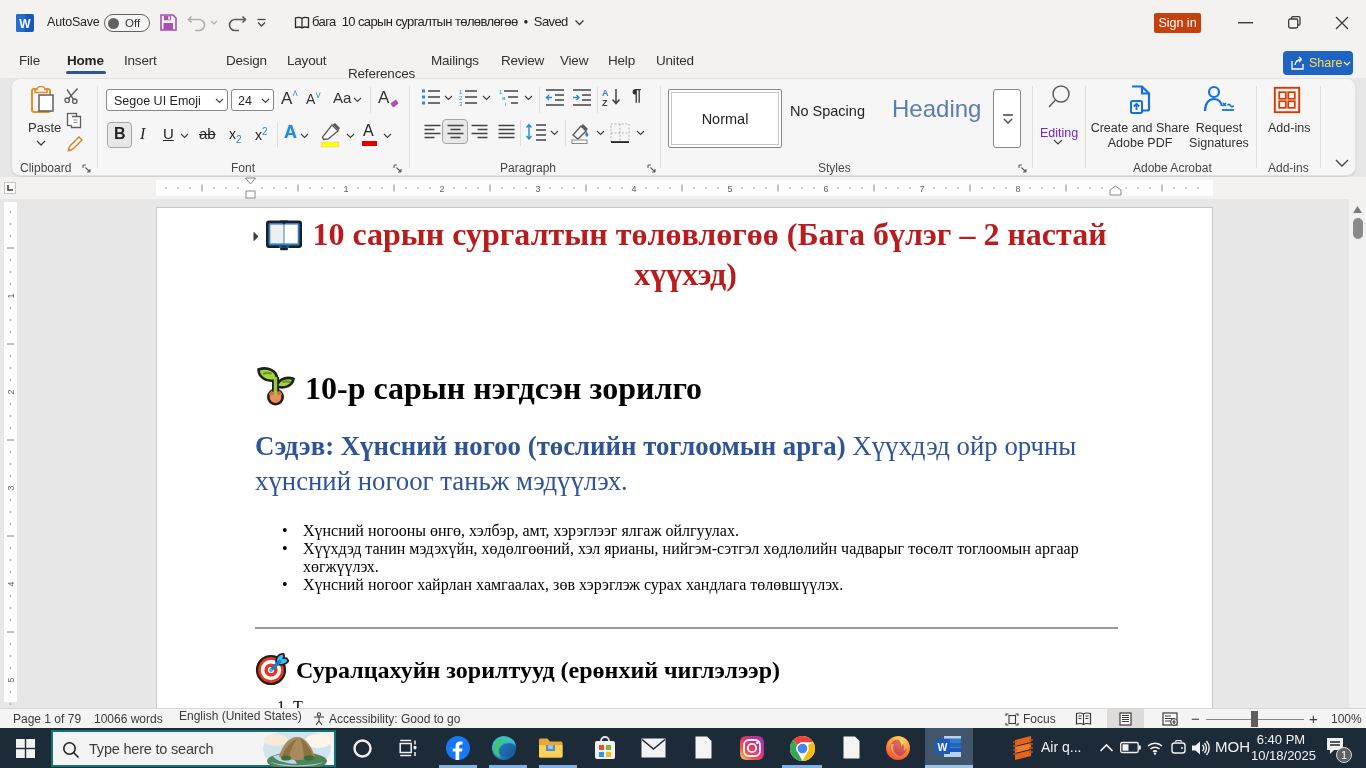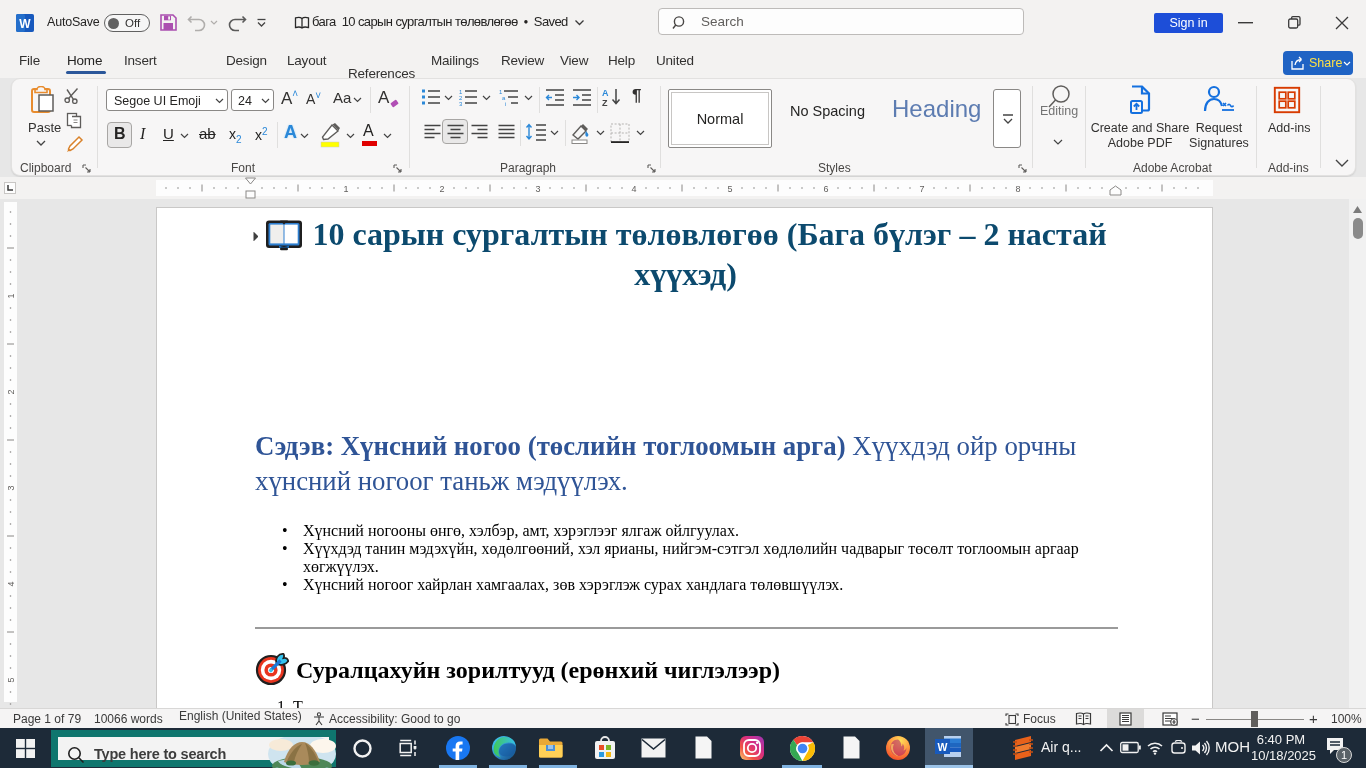--- a/index.html
+++ b/index.html
@@ -56,42 +56,35 @@
   </svg>
   <svg class="abs" style="left:294px;top:16px" width="16" height="14" viewBox="0 0 16 14">
     <path d="M8 2.5 C6.5 1.2 4 1.2 1.5 1.9 V11.5 C4 10.8 6.5 10.8 8 12 C9.5 10.8 12 10.8 14.5 11.5 V1.9 C12 1.2 9.5 1.2 8 2.5 Z" fill="none" stroke="#2a2a2a" stroke-width="1.3"></path>
     <path d="M8 2.5 V12" stroke="#2a2a2a" stroke-width="1.3"></path>
   </svg>
   <div class="abs" style="left:312px;top:14px;font-size:13px;letter-spacing:-0.6px;color:#252423;">бага&nbsp; 10 сарын сургалтын төлөвлөгөө&nbsp; <span style="font-size:8px;vertical-align:2px;">●</span>&nbsp; Saved</div>
   <svg class="abs" style="left:574px;top:19px" width="11" height="8" viewBox="0 0 11 8">
       <path d="M1.5 1.5 l4 4 l4-4" stroke="#3a3a3a" stroke-width="1.3" fill="none"></path>
     </svg>
 
-  <div class="abs" style="left:658px;top:8px;width:366px;height:27px;background:#fdfdfd;border:1px solid #bdbbb9;border-radius:4px;">
-    <svg class="abs" style="left:13px;top:5.5px" width="16" height="16" viewBox="0 0 16 16">
-      <circle cx="7" cy="6.5" r="4.6" fill="none" stroke="#484644" stroke-width="1.4"></circle>
-      <path d="M3.7 10 L1 13.5" stroke="#484644" stroke-width="1.4"></path>
-    </svg>
-    <div class="abs" style="left:42px;top:5px;font-size:13.5px;color:#605e5c;">Search</div>
-  </div>
-  <div class="abs" style="left:1154px;top:13px;width:69px;height:20px;background:#1d4ed8;border-radius:2px;color:#fff;font-size:12.5px;text-align:center;line-height:20px;">Sign in</div>
+  <div class="abs" style="left:1154px;top:13px;width:47px;height:20px;background:#c2410c;border-radius:2px;color:#fff;font-size:12.5px;text-align:center;line-height:20px;">Sign in</div>
   <svg class="abs" style="left:1238px;top:22px" width="15" height="2" viewBox="0 0 15 2">
       <rect width="15" height="1.4" fill="#3a3a3a"></rect>
     </svg>
   <svg class="abs" style="left:1288px;top:16px" width="13" height="13" viewBox="0 0 13 13">
     <rect x="0.7" y="3" width="9" height="9" rx="1.5" fill="none" stroke="#3a3a3a" stroke-width="1.3"></rect>
     <path d="M3.6 3 V1.9 a1.2 1.2 0 0 1 1.2-1.2 h6 a1.2 1.2 0 0 1 1.2 1.2 v6 a1.2 1.2 0 0 1-1.2 1.2 H9.7" fill="none" stroke="#3a3a3a" stroke-width="1.3"></path>
   </svg>
   <svg class="abs" style="left:1335px;top:16px" width="14" height="14" viewBox="0 0 14 14">
     <path d="M1 1 L13 13 M13 1 L1 13" stroke="#3a3a3a" stroke-width="1.3"></path>
   </svg>
 </div>
 <div id="tabs">
   <div class="tab" style="left:19px;">File</div>
-  <div class="tab" style="left:67px;font-weight:normal;color:#252423;">Home</div>
+  <div class="tab" style="left:67px;font-weight:bold;color:#252423;">Home</div>
   <div class="abs" style="left:66px;top:27px;width:40px;height:3px;background:#2b579a;border-radius:2px;"></div>
   <div class="tab" style="left:124px;">Insert</div>
   <div class="tab" style="left:177px;margin-top:28px;">Draw</div>
   <div class="tab" style="left:226px;">Design</div>
   <div class="tab" style="left:287px;">Layout</div>
   <div class="tab" style="left:348px;margin-top:13px;">References</div>
   <div class="tab" style="left:431px;">Mailings</div>
   <div class="tab" style="left:501px;">Review</div>
   <div class="tab" style="left:560px;">View</div>
   <div class="tab" style="left:608px;">Help</div>
@@ -277,42 +270,42 @@
   </svg>
   <svg class="abs" style="left:636px;top:52px" width="9" height="7" viewBox="0 0 9 7">
       <path d="M1 1 l3.5 3.5 L8 1" stroke="#444" stroke-width="1.2" fill="none"></path>
     </svg>
   <div class="rlabel" style="left:500px;">Paragraph</div>
   <svg class="launcher" style="left:647px;" viewBox="0 0 10 10">
       <path d="M1 1 v3 M1 1 h3 M3.5 3.5 L8 8 M8 8 v-3 M8 8 h-3" stroke="#5f5d5b" stroke-width="1.1" fill="none"></path>
     </svg>
   <div class="rdiv" style="left:660px;"></div>
 
-  <div class="abs" style="left:668px;top:11px;width:104px;height:59px;background:#fff;border:1px solid #8a8886;border-radius:2px;">
+  <div class="abs" style="left:668px;top:11px;width:114px;height:59px;background:#fff;border:1px solid #8a8886;border-radius:2px;">
     <div style="position:absolute;left:2px;top:2px;right:2px;bottom:2px;border:1px solid #c8c6c4;"></div>
     <div class="abs" style="left:0;right:0;top:21px;text-align:center;font-size:14.5px;color:#252423;">Normal</div>
   </div>
   <div class="abs" style="left:790px;top:25px;font-size:14.5px;color:#252423;">No Spacing</div>
   <div class="abs" style="left:892px;top:17px;font-size:24px;color:#5d7cb1;">Heading</div>
   <div class="abs" style="left:993px;top:11px;width:28px;height:59px;background:#fff;border:1px solid #8a8886;border-radius:3px;">
     <svg class="abs" style="left:7.5px;top:23px" width="12" height="12" viewBox="0 0 12 12">
         <path d="M1 2 h10 M2 6 L6 10 L10 6" stroke="#444" stroke-width="1.3" fill="none"></path>
       </svg>
   </div>
   <div class="rlabel" style="left:818px;">Styles</div>
   <svg class="launcher" style="left:1018px;" viewBox="0 0 10 10">
       <path d="M1 1 v3 M1 1 h3 M3.5 3.5 L8 8 M8 8 v-3 M8 8 h-3" stroke="#5f5d5b" stroke-width="1.1" fill="none"></path>
     </svg>
   <div class="rdiv" style="left:1032px;"></div>
 
   <svg class="abs" style="left:1046px;top:6px" width="26" height="26" viewBox="0 0 26 26">
     <circle cx="15" cy="10" r="8" fill="none" stroke="#5f5d5b" stroke-width="1.5"></circle>
     <path d="M9.5 16 L3 23" stroke="#5f5d5b" stroke-width="1.5"></path>
   </svg>
-  <div class="abs" style="left:1040px;top:26px;font-size:12.5px;color:#737373;">Editing</div>
+  <div class="abs" style="left:1040px;top:48px;font-size:12.5px;color:#6d28d9;">Editing</div>
   <svg class="abs" style="left:1053px;top:61px" width="10" height="7" viewBox="0 0 10 7">
       <path d="M1 1 l4 4 l4-4" stroke="#444" stroke-width="1.2" fill="none"></path>
     </svg>
   <div class="rdiv" style="left:1085px;"></div>
 
   <svg class="abs" style="left:1128px;top:7px" width="28" height="30" viewBox="0 0 28 30">
     <path d="M4 1.5 h10 l7 7 V24 a1.5 1.5 0 0 1-1.5 1.5 H14" fill="none" stroke="#1470df" stroke-width="2.2"></path>
     <path d="M14 1.5 V8.5 H21" fill="none" stroke="#1470df" stroke-width="2.2"></path>
     <rect x="3" y="16" width="11" height="12" rx="1.5" fill="none" stroke="#1470df" stroke-width="2"></rect>
     <path d="M8.5 25 V19 M5.8 21.5 L8.5 18.8 L11.2 21.5" fill="none" stroke="#1470df" stroke-width="1.8"></path>
@@ -488,30 +481,41 @@
       <circle cx="10.5" cy="457" r="0.8" fill="#8a8886"></circle>
       <circle cx="10.5" cy="469" r="0.8" fill="#8a8886"></circle>
       <text x="10.5" y="484" font-size="9" fill="#605e5c" text-anchor="middle" font-family="Liberation Sans" transform="rotate(-90 10.5 481)">5</text>
       <circle cx="10.5" cy="493" r="0.8" fill="#8a8886"></circle>
       <circle cx="10.5" cy="505" r="0.8" fill="#8a8886"></circle>
     </svg>
   <div id="page">
     <svg class="abs" style="left:92px;top:24px" width="9" height="9" viewBox="0 0 9 9">
         <path d="M8 1 L8 8 L1 8 Z" fill="#404040" transform="rotate(-45 4.5 4.5)"></path>
       </svg>
-    <div class="serif abs" style="left:96px;top:6px;width:865px;text-align:center;font-size:32px;font-weight:bold;color:#0c4a6e;line-height:40px;">
+    <div class="serif abs" style="left:96px;top:6px;width:865px;text-align:center;font-size:32px;font-weight:bold;color:#b91c1c;line-height:40px;">
       <svg style="vertical-align:-6px;margin-right:8px" width="40" height="31" viewBox="0 0 40 31">
         <rect x="2" y="0.5" width="36" height="27.5" rx="3" fill="#1f1f1f"></rect>
         <rect x="4.5" y="3" width="31" height="22.6" rx="1.5" fill="#2e7fd0"></rect>
         <rect x="6.3" y="4.6" width="13.2" height="18.8" fill="#f0efed"></rect>
         <rect x="20.5" y="4.6" width="13.2" height="18.8" fill="#ffffff"></rect>
         <path d="M16 0.5 L20 4.4 L24 0.5 Z" fill="#1f1f1f"></path>
         <path d="M15 25.6 q5 2.6 10 0 v1.8 q-5 2.4 -10 0 z" fill="#156bbf"></path>
         <rect x="16" y="27.6" width="8" height="2.6" rx="1.3" fill="#1f1f1f"></rect>
       </svg>10 сарын сургалтын төлөвлөгөө (Бага бүлэг – 2 настай хүүхэд)</div>
+    <div class="serif abs" style="left:98px;top:158px;font-size:32px;font-weight:bold;color:#000;line-height:44px;">
+      <svg style="vertical-align:-7px;margin-right:10px" width="40" height="40" viewBox="0 0 40 40">
+        <circle cx="20.5" cy="31" r="7.2" fill="#f08a5a" stroke="#1f1f1f" stroke-width="2.6"></circle>
+        <path d="M13.6 29 a7.2 7.2 0 0 1 13.8 0 z" fill="#e0693a"></path>
+        <path d="M20.5 25.5 V11" stroke="#1f1f1f" stroke-width="7"></path>
+        <path d="M22 13.5 C22.5 4 12 0.5 3.5 3.5 C3.5 10.5 10.5 16 19 14.5 Z" fill="#a6d23c" stroke="#1f1f1f" stroke-width="2.6"></path>
+        <path d="M22 19.5 C24 12.5 32 10.5 38.5 12.8 C37.5 19.5 30 22.8 23 20.8 Z" fill="#a6d23c" stroke="#1f1f1f" stroke-width="2.6"></path>
+        <path d="M20.5 30.5 V11" stroke="#97c93d" stroke-width="3.4"></path>
+        <path d="M8 7.8 C11 6.6 14 6.6 16.5 7.6" stroke="#619c28" stroke-width="2.4" fill="none"></path>
+        <path d="M27.5 16.2 C30 15.2 33 15.2 35.2 16.2" stroke="#619c28" stroke-width="2.4" fill="none"></path>
+      </svg>10-р сарын нэгдсэн зорилго</div>
     <div class="serif abs" style="left:98px;top:221px;width:836px;font-size:26.8px;color:#2f5496;line-height:35px;"><b>Сэдэв: Хүнсний ногоо (төслийн тоглоомын арга)</b> Хүүхдэд ойр орчны хүнсний ногоог таньж мэдүүлэх.</div>
     <div class="serif abs" style="left:146px;top:314px;width:800px;font-size:16px;color:#000;line-height:18px;">
       <div style="position:relative;"><span style="position:absolute;left:-21px;">•</span>Хүнсний ногооны өнгө, хэлбэр, амт, хэрэглээг ялгаж ойлгуулах.</div>
       <div style="position:relative;"><span style="position:absolute;left:-21px;">•</span>Хүүхдэд танин мэдэхүйн, хөдөлгөөний, хэл ярианы, нийгэм-сэтгэл хөдлөлийн чадварыг төсөлт тоглоомын аргаар хөгжүүлэх.</div>
       <div style="position:relative;"><span style="position:absolute;left:-21px;">•</span>Хүнсний ногоог хайрлан хамгаалах, зөв хэрэглэж сурах хандлага төлөвшүүлэх.</div>
     </div>
     <div class="abs" style="left:98px;top:419px;width:863px;height:1.5px;background:#9a9a9a;"></div>
     <div class="serif abs" style="left:98px;top:444px;font-size:24px;font-weight:bold;color:#000;line-height:30px;">
       <svg style="vertical-align:-8px;margin-right:7px" width="34" height="34" viewBox="0 0 34 34">
         <circle cx="16" cy="18" r="14" fill="#e8351f" stroke="#1f1f1f" stroke-width="2.2"></circle>
@@ -566,21 +570,21 @@
   <div class="abs" style="left:1331px;top:3px;">100%</div>
 </div>
 <div id="taskbar">
   <svg class="abs" style="left:16px;top:11px" width="19" height="19" viewBox="0 0 19 19">
     <rect x="0" y="0" width="8.8" height="8.8" fill="#f2f2f2"></rect>
     <rect x="10.2" y="0" width="8.8" height="8.8" fill="#f2f2f2"></rect>
     <rect x="0" y="10.2" width="8.8" height="8.8" fill="#f2f2f2"></rect>
     <rect x="10.2" y="10.2" width="8.8" height="8.8" fill="#f2f2f2"></rect>
   </svg>
 
-  <div class="abs" style="left:51px;top:2px;width:285px;height:37px;background:#f3f3f3;border:7px solid #0f766e;font-weight:bold;">
+  <div class="abs" style="left:51px;top:2px;width:285px;height:37px;background:#f3f3f3;border:2px solid #0f766e;">
     <svg class="abs" style="left:9px;top:9px" width="18" height="18" viewBox="0 0 18 18">
       <circle cx="7.5" cy="7.5" r="5.7" fill="none" stroke="#1f1f1f" stroke-width="1.6"></circle>
       <path d="M11.8 11.8 L16.5 16.5" stroke="#1f1f1f" stroke-width="1.6"></path>
     </svg>
     <div class="abs" style="left:36px;top:9px;font-size:14.5px;letter-spacing:-0.2px;color:#3c3c3c;">Type here to search</div>
     <svg class="abs" style="left:209px;top:0px" width="70" height="35" viewBox="0 0 70 35">
       <ellipse cx="35" cy="17" rx="34" ry="20" fill="#cfe4ef"></ellipse>
       <ellipse cx="14" cy="8" rx="12" ry="6" fill="#f7ead8"></ellipse>
       <ellipse cx="56" cy="9" rx="13" ry="7" fill="#fdf6ec"></ellipse>
       <ellipse cx="35" cy="29" rx="30" ry="9" fill="#4e8757"></ellipse>

